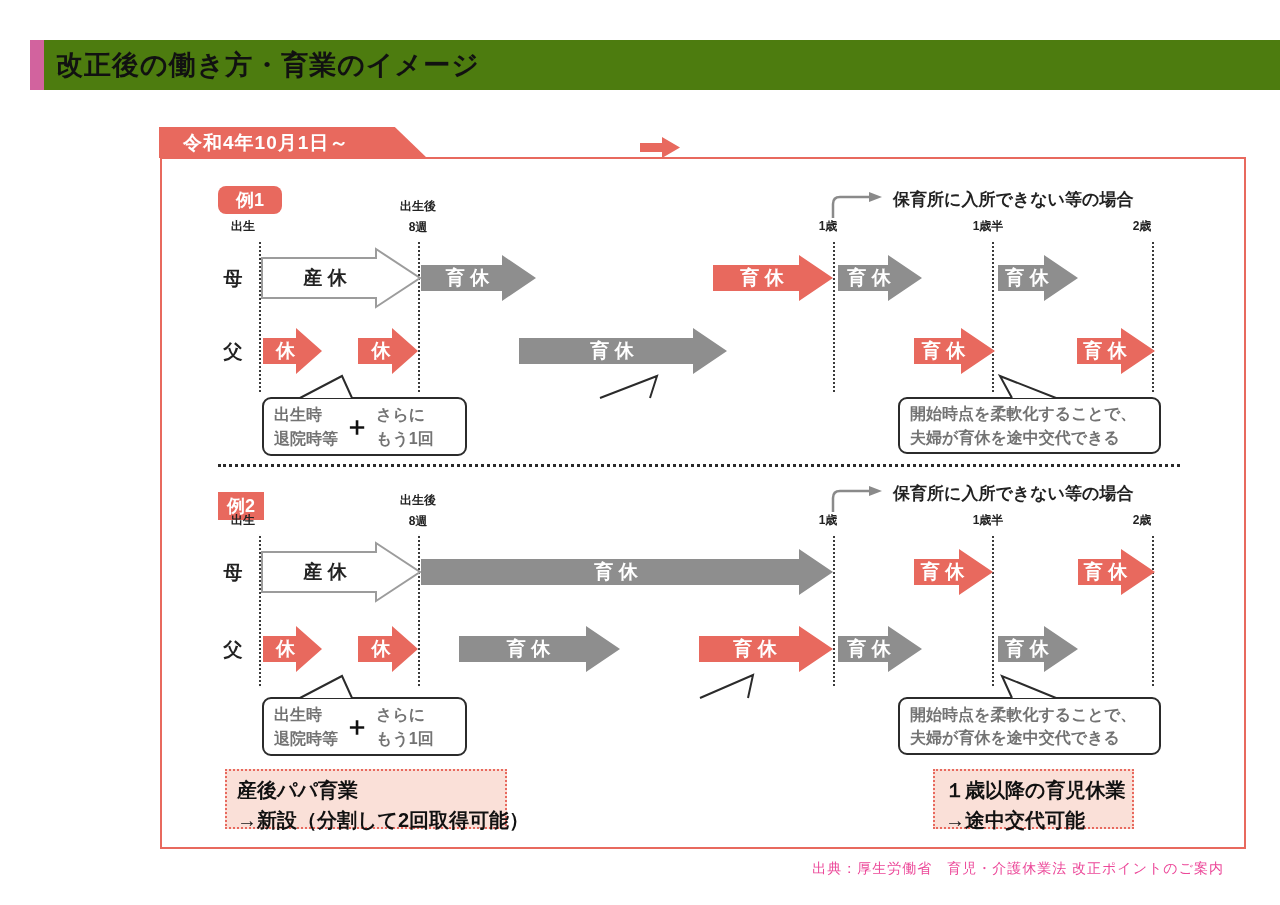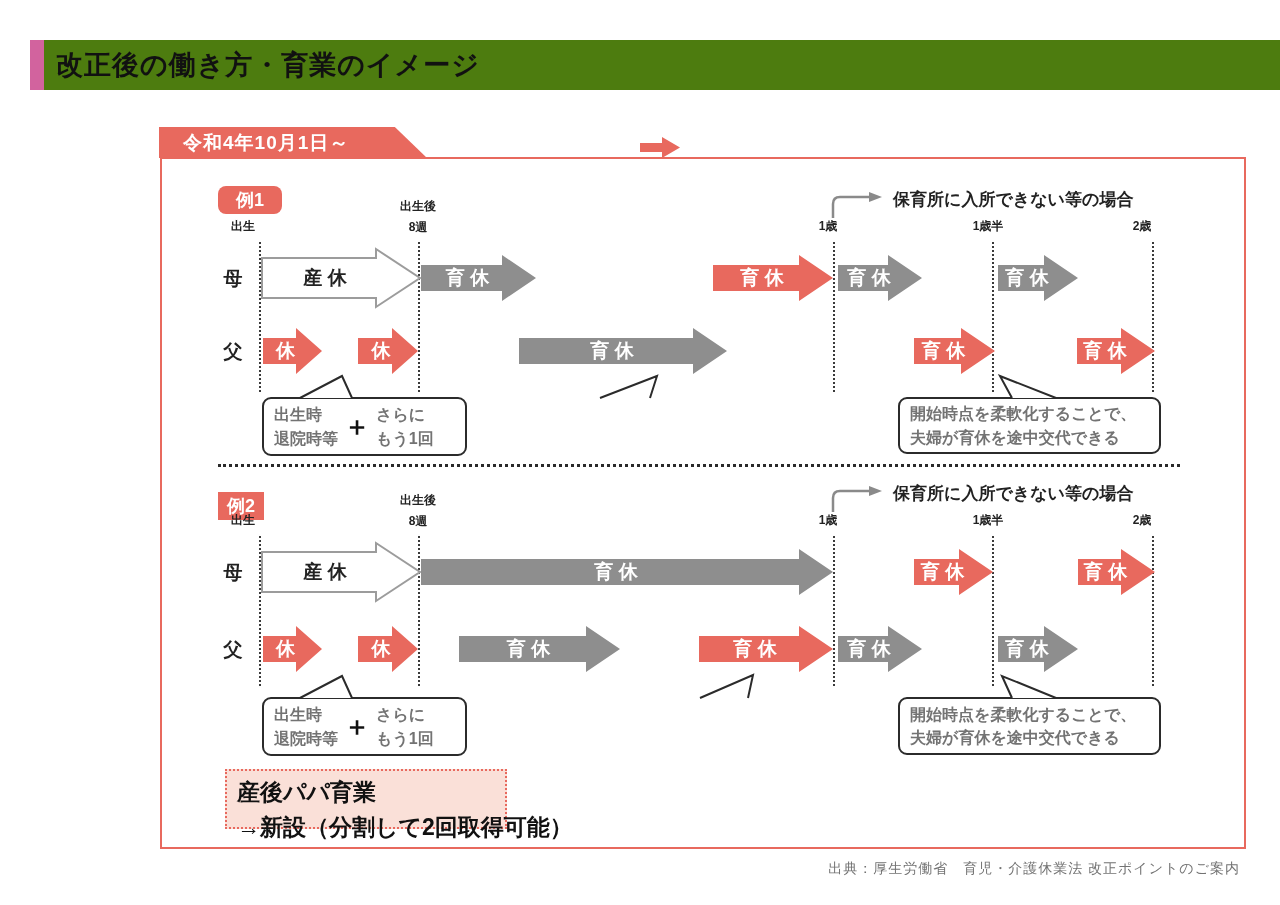--- a/index.html
+++ b/index.html
@@ -12,34 +12,34 @@
   .page-title{margin:0 0 0 26px;font-size:27px;font-weight:bold;letter-spacing:1px;color:#111;}
   
   .tab{position:absolute;left:159px;top:127px;width:268px;height:31px;background:#E8695E;
        clip-path:polygon(0 0,88% 0,100% 100%,0 100%);}
   .tab span{display:block;line-height:31px;padding-left:24px;color:#fff;font-size:19px;font-weight:bold;letter-spacing:1px;}
   
   .legend{position:absolute;left:640px;top:134px;width:605px;height:26px;display:flex;align-items:center;}
   .legend-text{color:#E8695E;font-size:18px;font-weight:500;margin-left:8px;white-space:nowrap;}
   
   .frame{position:absolute;left:160px;top:157px;width:1082px;height:688px;border:2.5px solid #E8695E;background:#fff;}
-  .source{position:absolute;right:40px;top:860px;font-size:14px;color:#737373;letter-spacing:1px;}
+  .source{position:absolute;right:56px;top:860px;font-size:14px;color:#ec4899;letter-spacing:1px;}
   
   .badge{background:#E8695E;color:#fff;font-size:18px;font-weight:bold;text-align:center;line-height:28px;}
   .vline{width:0;border-left:2px dotted #3a3a3a;}
   .tl-label{text-align:center;font-size:12px;font-weight:bold;color:#222;line-height:21px;white-space:nowrap;}
   .who{font-size:19px;font-weight:bold;color:#222;text-align:center;}
   .arrow-label{position:absolute;top:0;display:flex;align-items:center;justify-content:center;
                font-size:19px;font-weight:bold;white-space:nowrap;}
   .callout{background:#fff;border:2px solid #2B2B2B;border-radius:9px;box-sizing:border-box;
            display:flex;align-items:center;padding:4px 10px;z-index:3;}
   .callout .c-lines{font-size:16px;font-weight:600;line-height:1.45;color:#737373;white-space:nowrap;}
   .callout .c-plus{font-size:26px;font-weight:bold;margin:0 6px;color:#111;}
   .note{background:#FAE0D8;border:2px dotted #E8695E;box-sizing:border-box;padding:4px 10px;
-        font-size:23px;font-weight:bold;color:#111;line-height:1.5;white-space:nowrap;}
+        font-size:20px;font-weight:bold;color:#111;line-height:1.5;white-space:nowrap;}
   .daycare{font-size:17px;font-weight:bold;color:#222;white-space:nowrap;}
   .sep{height:0;border-top:3px dotted #2a2a2a;}
 </style>
 </head>
 <body>
 
 <div class="stage">
 
   <header class="titlebar">
     <span class="title-accent"></span>
@@ -210,16 +210,17 @@
         <path d="M4,23 L57,0 L52,23" fill="none" stroke="#2B2B2B" stroke-width="2"></path>
       </svg>
       <div class="abs callout" style="left: 898px; top: 697px; width: 263px; height: 58px;">
         <span class="c-lines">開始時点を柔軟化することで、<br>夫婦が育休を途中交代できる</span>
       </div>
       <svg width="62" height="24" viewBox="0 0 62 24" style="position: absolute; left: 998px; top: 675px; overflow: visible; z-index: 4;">
         <polygon points="14,23 4,1 58,23" fill="#fff"></polygon>
         <path d="M14,23 L4,1 L58,23" fill="none" stroke="#2B2B2B" stroke-width="2"></path>
       </svg>
       <div class="abs note" style="left: 225px; top: 769px; width: 282px; height: 60px;">産後パパ育業<br>→新設（分割して2回取得可能）</div>
+      <div class="abs note" style="left: 933px; top: 769px; width: 201px; height: 60px;">１歳以降の育児休業<br>→途中交代可能</div>
     </div>
 
   <div class="source">出典：厚生労働省　育児・介護休業法 改正ポイントのご案内</div>
 </div>
 
 </body></html>

